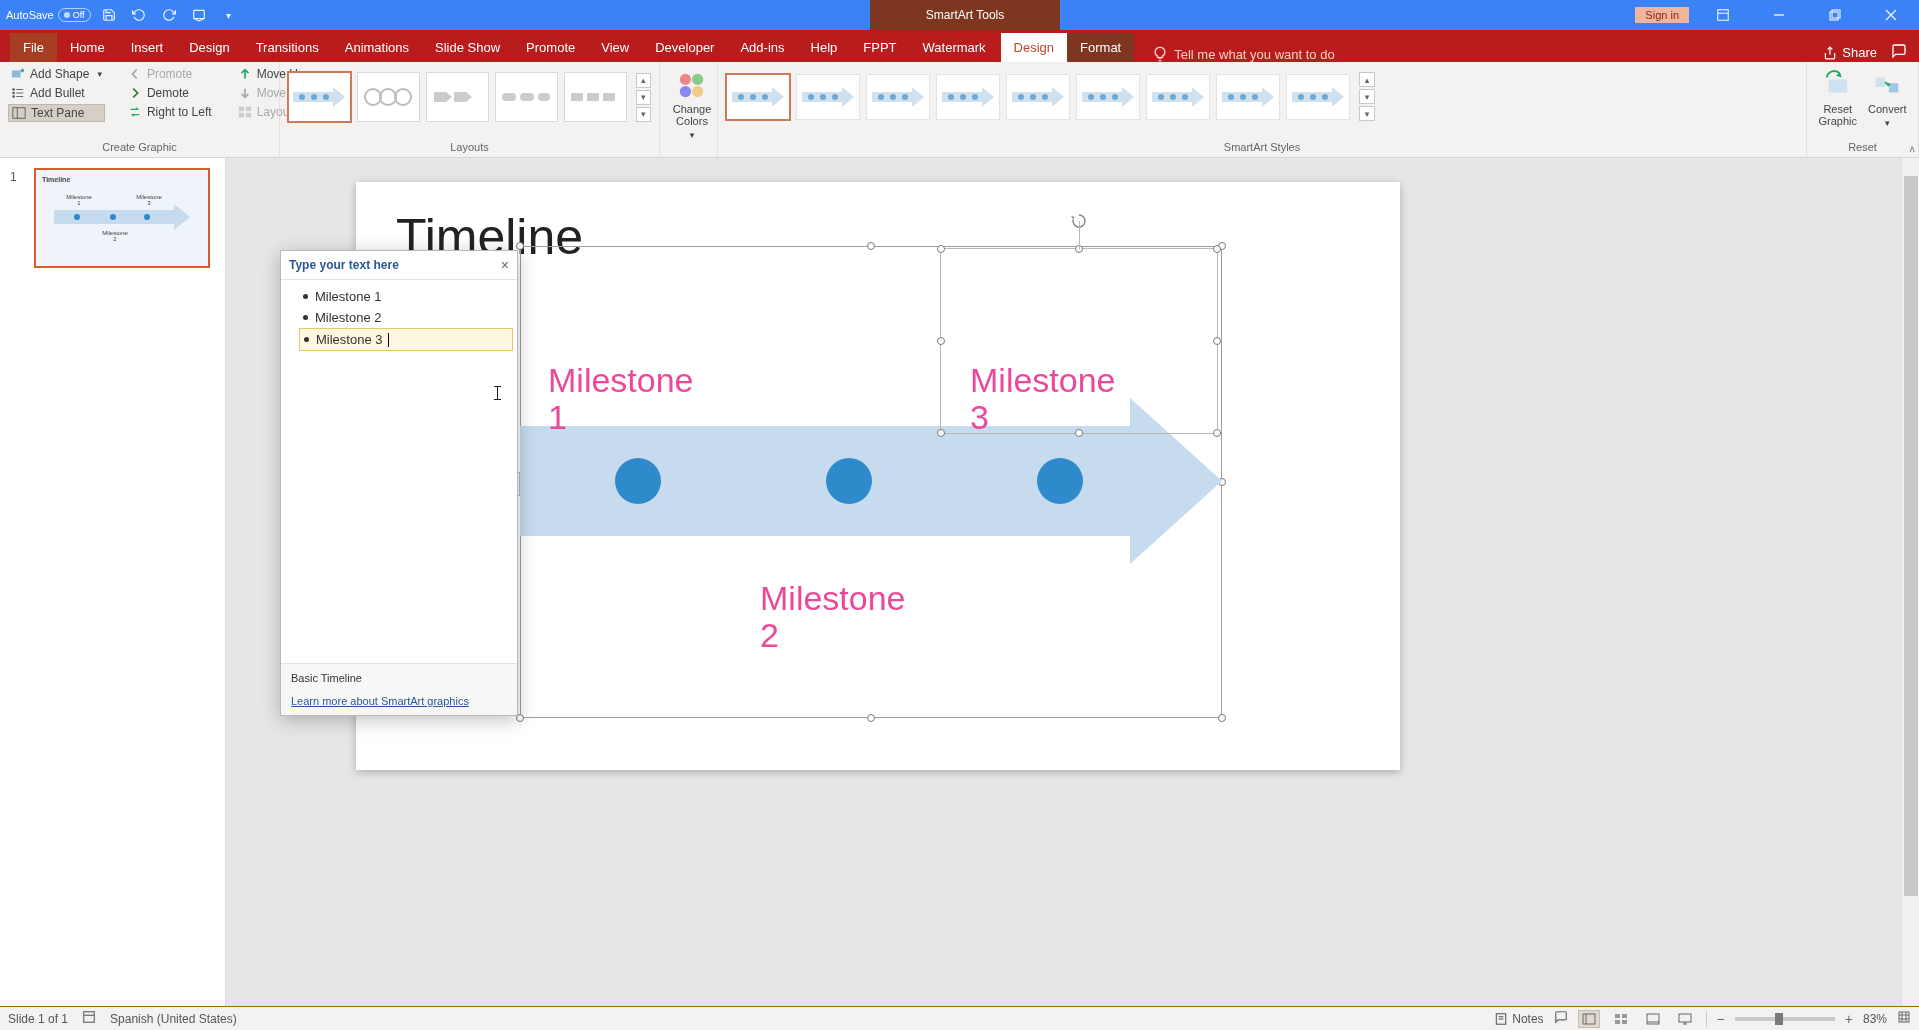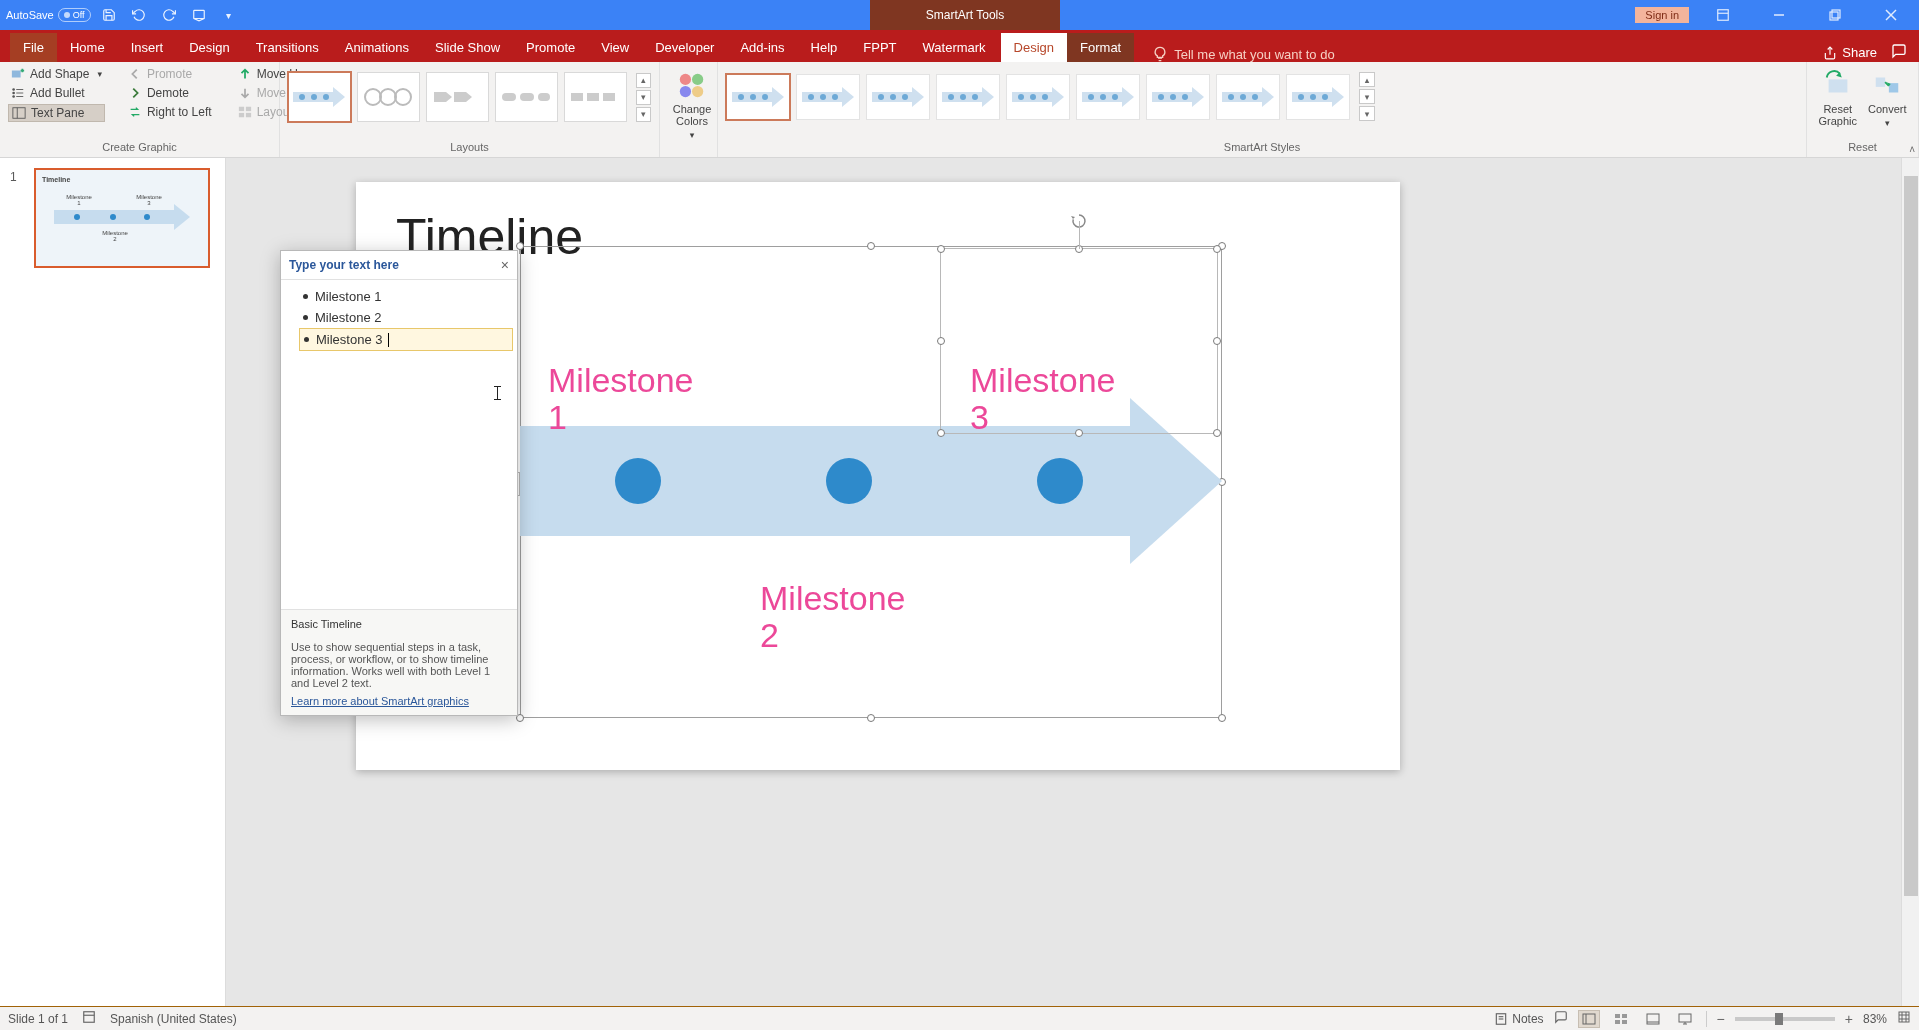--- a/index.html
+++ b/index.html
@@ -574,21 +574,20 @@
         <span class="b"></span>
         <span>Milestone 3</span>
         <span style="width:1px;height:14px;background:#000;margin-left:-1px"></span>
       </div>
     <div class="text-cursor-ibeam">
         <div class="ibeam"></div>
       </div>
   </div>
   <div class="text-pane-info">
     <div class="h">Basic Timeline</div>
-    <div>Use to show sequential steps in a task, process, or workflow, or to show timeline information. Works well with both Level 1 and Level 2 text.</div>
     <div style="margin-top:6px"><a href="#">Learn more about SmartArt graphics</a></div>
   </div>
 </div>
 
 <div class="status-bar">
   <span>Slide 1 of 1</span>
   <span><svg width="14" height="14" viewBox="0 0 24 24" fill="none" stroke="#666" stroke-width="2">
         <rect x="3" y="3" width="18" height="18"></rect>
         <path d="M3 9h18"></path>
       </svg></span>

